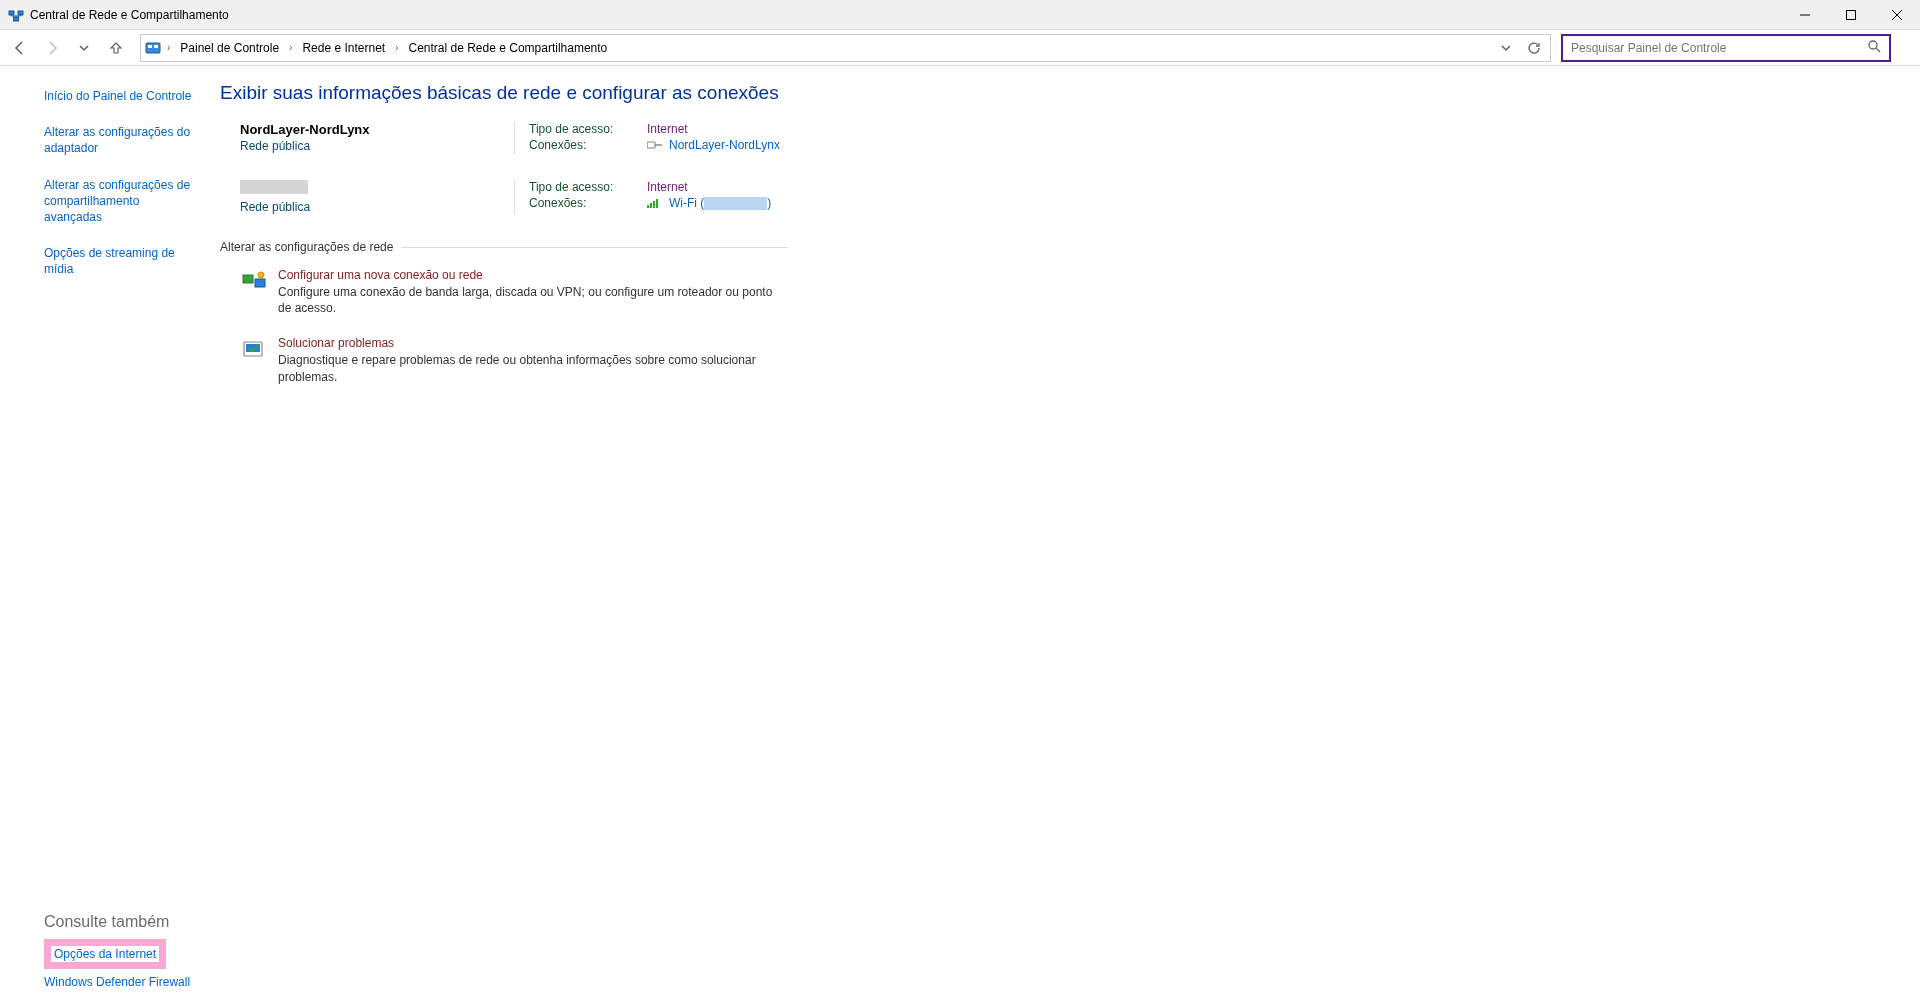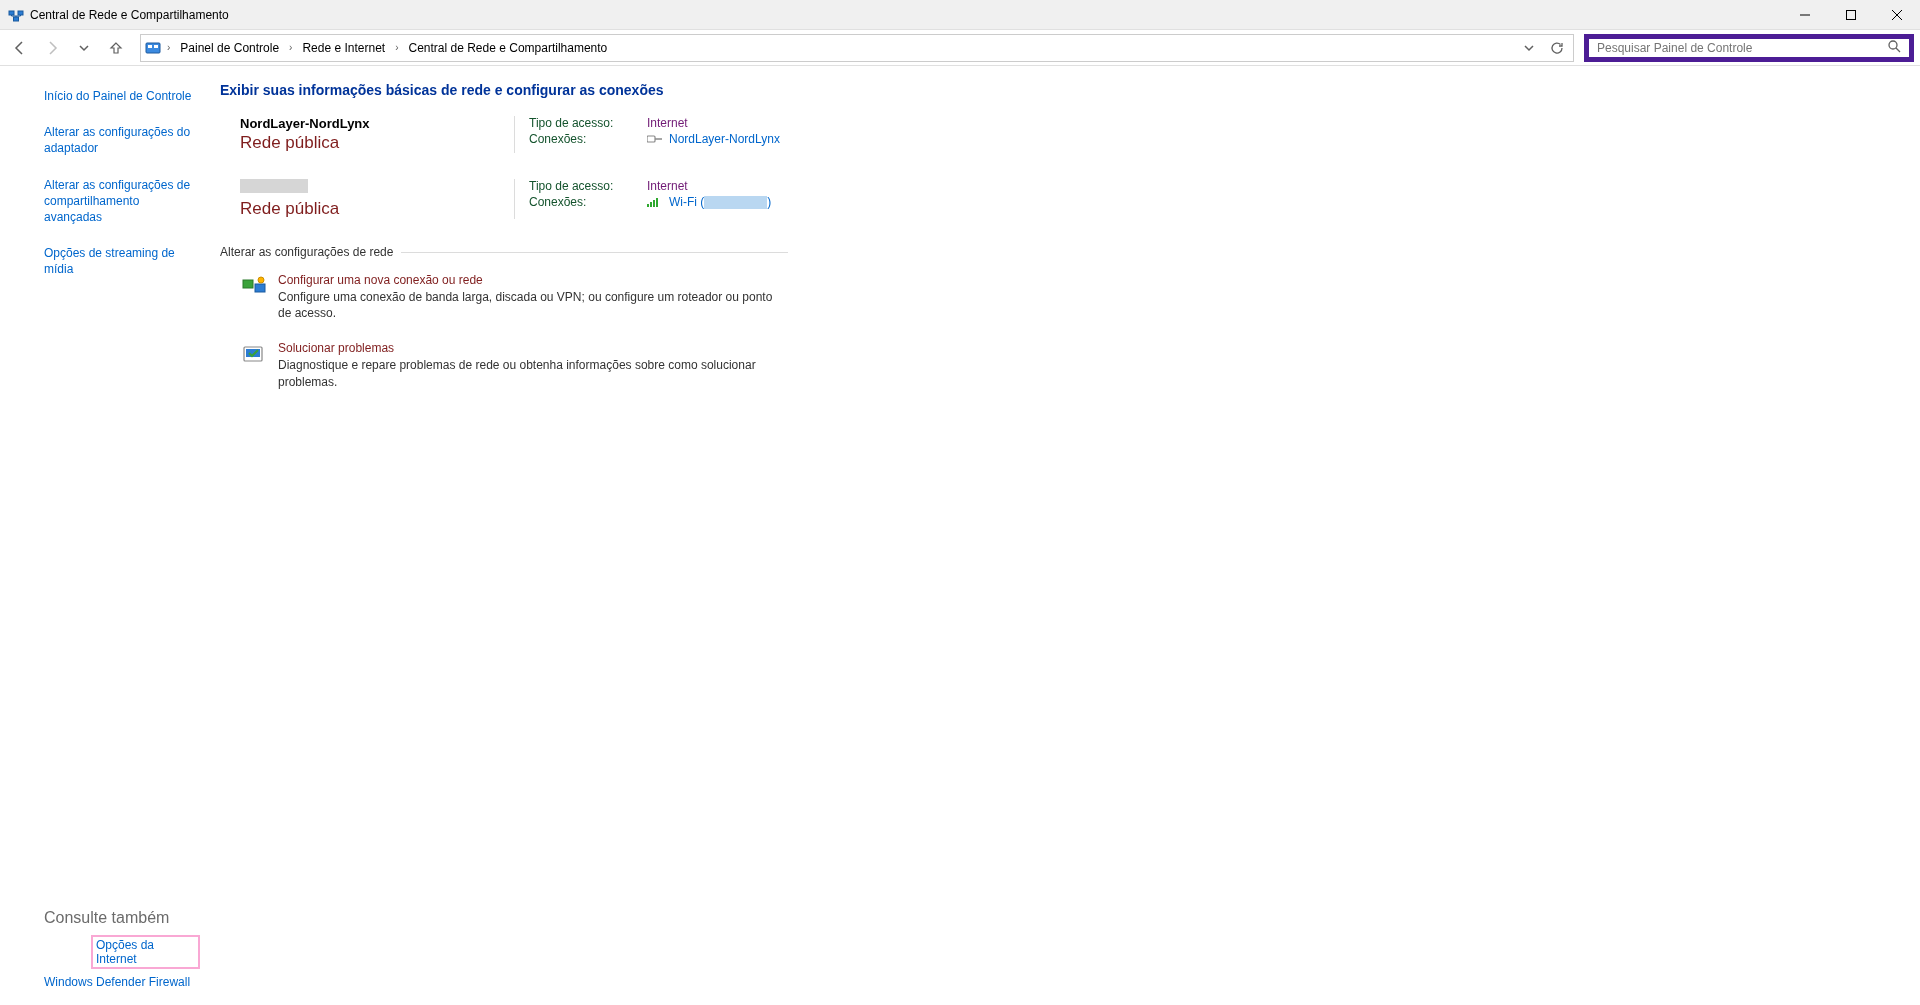--- a/index.html
+++ b/index.html
@@ -13,41 +13,41 @@
 
     .navbar { height: 36px; display: flex; align-items: center; border-bottom: 1px solid #e0e0e0; padding: 0 6px; gap: 4px; }
     .nav-arrow { width: 28px; height: 28px; display: flex; align-items: center; justify-content: center; cursor: pointer; border-radius: 3px; color: #606060; }
     .nav-arrow.disabled { color: #bfbfbf; }
     .address-bar { flex: 1; height: 28px; border: 1px solid #ccc; display: flex; align-items: center; padding: 0 4px; margin: 0 6px; gap: 4px; background: #fff; }
     .addr-icon { width: 16px; height: 16px; display: inline-flex; align-items: center; justify-content: center; }
     .addr-sep { color: #606060; font-size: 10px; padding: 0 2px; }
     .addr-part { padding: 2px 4px; cursor: pointer; }
     .addr-spacer { flex: 1; }
     .addr-btn { width: 24px; height: 24px; display: flex; align-items: center; justify-content: center; cursor: pointer; color: #606060; }
-    .search-box { width: 330px; height: 28px; border: 5px solid #4c1d95; display: flex; align-items: center; padding: 0 8px; margin-right: 0; background: #fff; gap: 16px; }
+    .search-box { width: 330px; height: 28px; border: 2px solid #4c1d95; display: flex; align-items: center; padding: 0 8px; margin-right: 23px; background: #fff; gap: 16px; }
     .search-input { border: none; outline: none; flex: 1; font-size: 12px; color: #666; background: transparent; }
     .search-icon { color: #606060; }
 
     .body-area { display: flex; height: calc(100% - 66px); }
     .sidebar { width: 210px; padding: 18px 10px 10px 44px; display: flex; flex-direction: column; }
     .side-link { color: #0066cc; font-size: 12px; padding: 4px 0; cursor: pointer; margin-bottom: 12px; line-height: 1.35; }
     .sidebar-spacer { flex: 1; }
     .see-also-title { color: #6b6b6b; font-size: 16px; margin-bottom: 8px; }
     .see-also-link { color: #0066cc; font-size: 12px; padding: 2px 0; cursor: pointer; margin-bottom: 4px; display: inline-block; }
-    .highlighted { border: 2px solid #f9a8d4; padding: 1px 3px; margin-left: 47px; }
+    .highlighted { border: 7px solid #f9a8d4; padding: 1px 3px; }
 
     .content { padding: 16px 0 0 10px; max-width: 600px; }
-    .main-heading { color: #003399; font-size: 14px; font-weight: 700; margin-bottom: 18px; }
+    .main-heading { color: #003399; font-size: 19px; font-weight: 400; margin-bottom: 18px; }
     .section-label { font-size: 12px; color: #333; position: relative; display: flex; align-items: center; gap: 8px; margin-bottom: 14px; }
     .section-label::after { content: ''; flex: 1; height: 1px; background: #dcdcdc; }
     
     .network-box { display: flex; margin-bottom: 26px; padding-left: 20px; }
     .net-left { width: 275px; padding-right: 20px; border-right: 1px solid #dcdcdc; }
     .net-name { font-weight: 600; font-size: 13px; margin-bottom: 2px; }
-    .net-type { font-size: 17px; color: #7f1d1d; }
+    .net-type { font-size: 12px; color: #0c4a6e; }
     .net-blur { background: #d6d6d6; width: 68px; height: 14px; margin-bottom: 6px; }
     .net-right { padding-left: 14px; }
     .net-row { display: flex; margin-bottom: 2px; font-size: 12px; align-items: center; }
     .net-row-label { width: 118px; color: #14532d; }
     .net-row-val { color: #701a75; }
     .net-link { color: #0066cc; cursor: pointer; }
     .net-icon { width: 16px; height: 12px; margin-right: 6px; display: inline-flex; align-items: center; }
     .ssid-blur { background: #b9d7f1; width: 63px; height: 13px; display: inline-block; vertical-align: middle; }
 
     .action-item { display: flex; margin-bottom: 20px; padding-left: 20px; }

